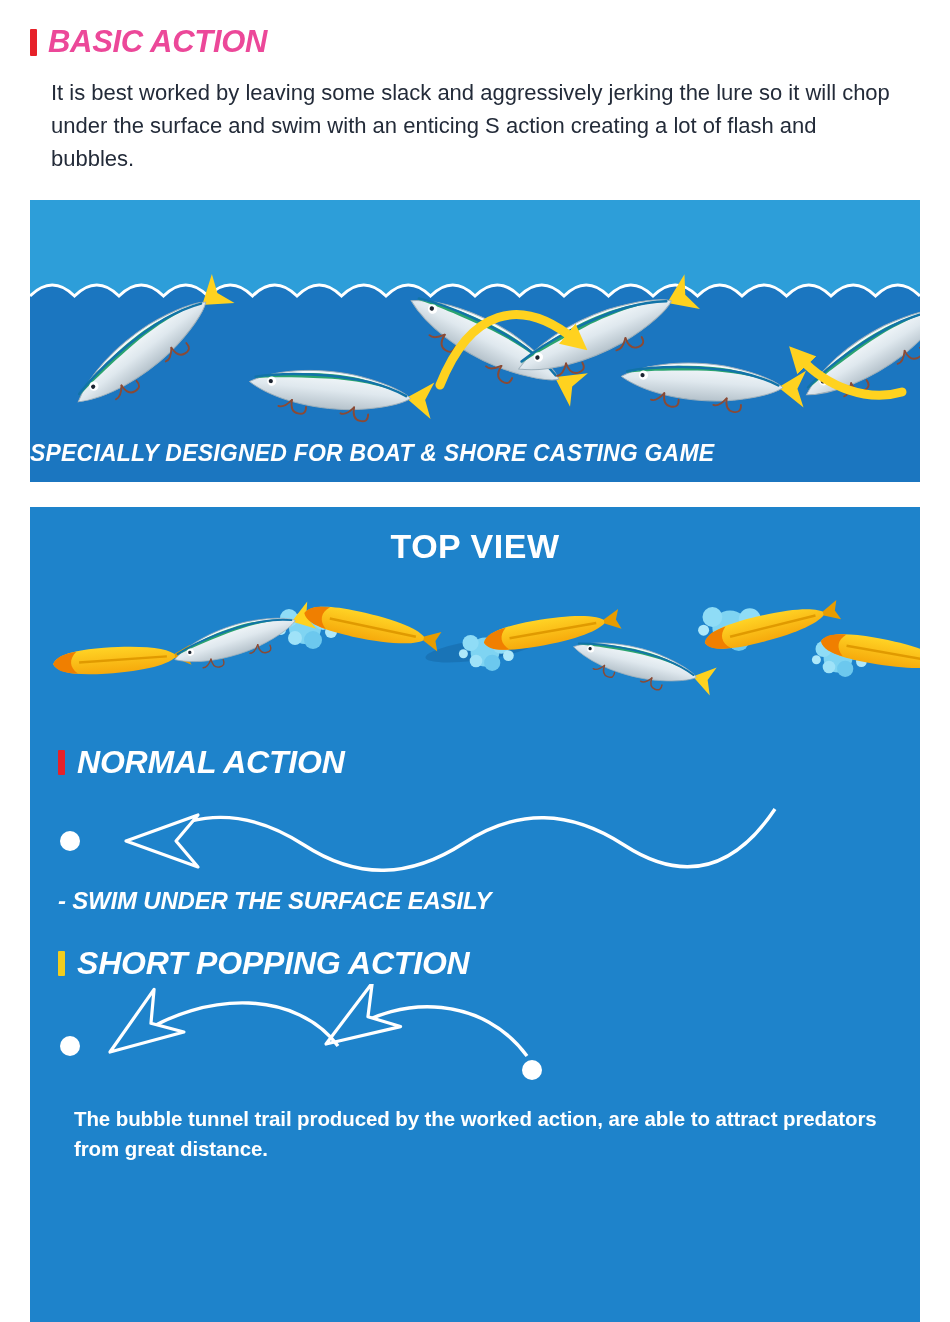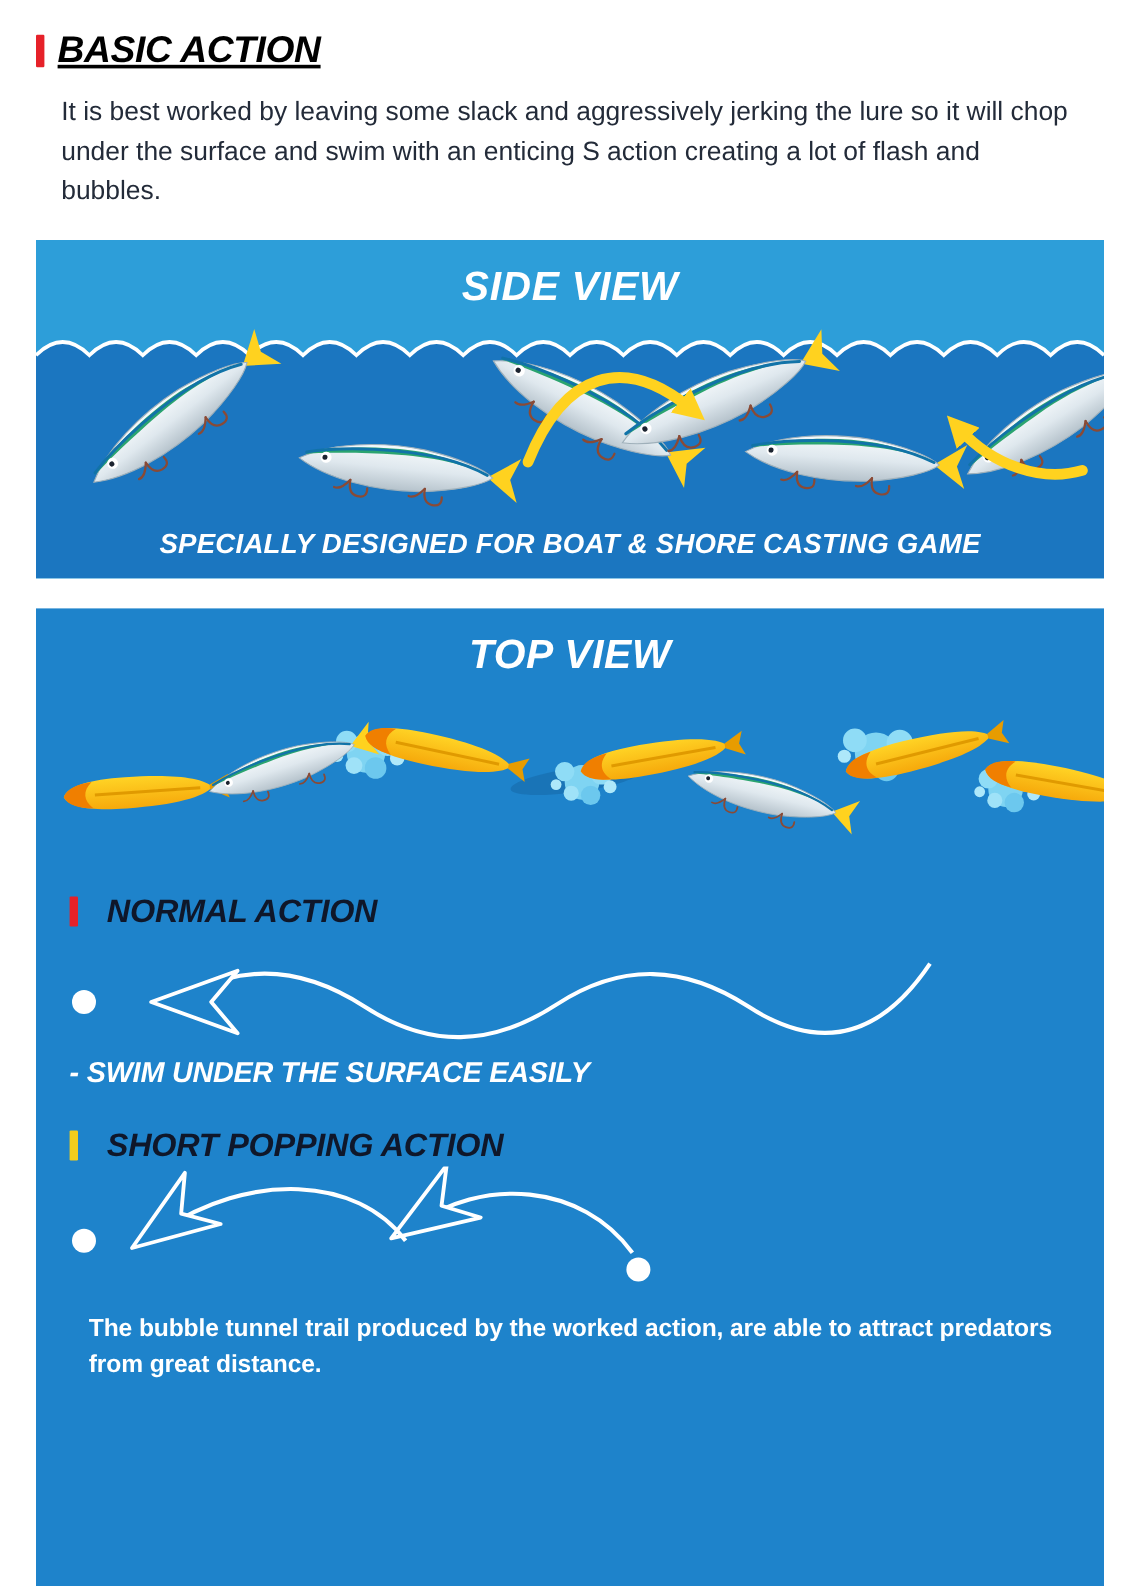--- a/index.html
+++ b/index.html
@@ -7,43 +7,43 @@
   html,body { background:#ffffff; }
   body { font-family:"Liberation Sans", sans-serif; }
   .page { position:relative; width:950px; height:1322px; background:#ffffff; overflow:hidden; }
 
   
   .header { position:absolute; left:30px; top:24px; width:890px; }
   .title-row { display:flex; align-items:center; gap:11px; }
   .accent-bar { width:7px; height:27px; border-radius:1px; flex:0 0 auto; }
   .bar-red { background:#e62129; }
   .bar-yellow { background:#f2cd1d; }
-  .main-title { font-size:31px; font-weight:bold; font-style:italic; color:#000000; letter-spacing:-0.3px;text-decoration:underline; }
+  .main-title { font-size:31px; font-weight:bold; font-style:italic; color:#ec4899; letter-spacing:-0.3px; }
   .intro { margin:16px 0 0 21px; max-width:845px; font-size:22px; line-height:1.5;
            color:#232b39; }
 
   
   .panel { position:absolute; left:30px; width:890px; overflow:hidden; }
   .panel1 { top:200px; height:282px; background:#2d9ed9; }
   .panel2 { top:507px; height:815px; background:#1e83cb; padding-top:20px; }
 
   .scene-abs { position:absolute; left:0; top:0; display:block; }
   .panel-title { position:absolute; top:20px; left:0; width:100%; text-align:center;
                  color:#ffffff; font-size:34px; font-weight:bold; font-style:italic; letter-spacing:0.5px; }
-  .caption { position:absolute; bottom:15px; left:0; width:100%; text-align:center;
+  .caption { position:absolute; bottom:15px; left:0; width:100%; text-align:left;
              color:#ffffff; font-size:23px; font-weight:bold; font-style:italic; letter-spacing:0.2px; }
 
   .tv-title { text-align:center; color:#ffffff; font-size:34px; font-weight:bold;
-              font-style:italic; letter-spacing:0.5px; }
+              letter-spacing:0.5px; }
   .scene-flow { display:block; margin-top:4px; }
 
   .action-head { display:flex; align-items:center; gap:12px; margin:14px 0 0 28px; }
   .action-head.second { margin-top:30px; }
   .action-head .accent-bar { height:25px; }
-  .action-title { color:#0f172a; font-size:27px; font-weight:bold; font-style:italic; letter-spacing:-0.2px;margin-left:12px; }
+  .action-title { color:#ffffff; font-size:32px; font-weight:bold; font-style:italic; letter-spacing:-0.2px; }
 
   .motion { display:block; margin-top:2px; }
 
   .sub-head { margin:4px 10px 0 28px; color:#ffffff; font-size:24px; font-weight:bold;
               font-style:italic; letter-spacing:-0.2px; }
   .panel-para { margin:8px 0 0 44px; max-width:812px; color:#ffffff; font-size:20.5px;
                 font-weight:bold; line-height:1.48; letter-spacing:-0.1px; }
 </style>
 </head>
 <body>
@@ -120,21 +120,20 @@
       <use href="#lureSide" xlink:href="#lureSide" transform="translate(112,152) rotate(-38) scale(0.92)"></use>
       <use href="#lureSide" xlink:href="#lureSide" transform="translate(300,190) rotate(6) scale(0.92)"></use>
       <use href="#lureSide" xlink:href="#lureSide" transform="translate(455,140) rotate(28) scale(0.95)"></use>
       <use href="#lureSide" xlink:href="#lureSide" transform="translate(565,135) rotate(-24) scale(0.95)"></use>
       <use href="#lureSide" xlink:href="#lureSide" transform="translate(672,182) rotate(4) scale(0.92)"></use>
       <use href="#lureSide" xlink:href="#lureSide" transform="translate(845,152) rotate(-32) scale(0.92)"></use>
 
       <path d="M410,185 C440,110 490,95 545,140" fill="none" stroke="#ffd21f" stroke-width="9" stroke-linecap="round" marker-end="url(#yArrow)"></path>
       <path d="M872,192 C838,202 798,188 770,158" fill="none" stroke="#ffd21f" stroke-width="9" stroke-linecap="round" marker-end="url(#yArrow)"></path>
     </svg>
-    <h2 class="panel-title">SIDE VIEW</h2>
     <div class="caption">SPECIALLY DESIGNED FOR BOAT &amp; SHORE CASTING GAME</div>
   </section>
 
   <section class="panel panel2">
     <h2 class="tv-title">TOP VIEW</h2>
 
     <svg class="scene-flow" width="890" height="160" viewBox="0 0 890 160">
       <ellipse cx="450" cy="80" rx="55" ry="10" transform="rotate(-8 450 80)" fill="#1668a8" opacity="0.55"></ellipse>
       <ellipse cx="878" cy="88" rx="50" ry="9" transform="rotate(6 878 88)" fill="#1668a8" opacity="0.55"></ellipse>
 

